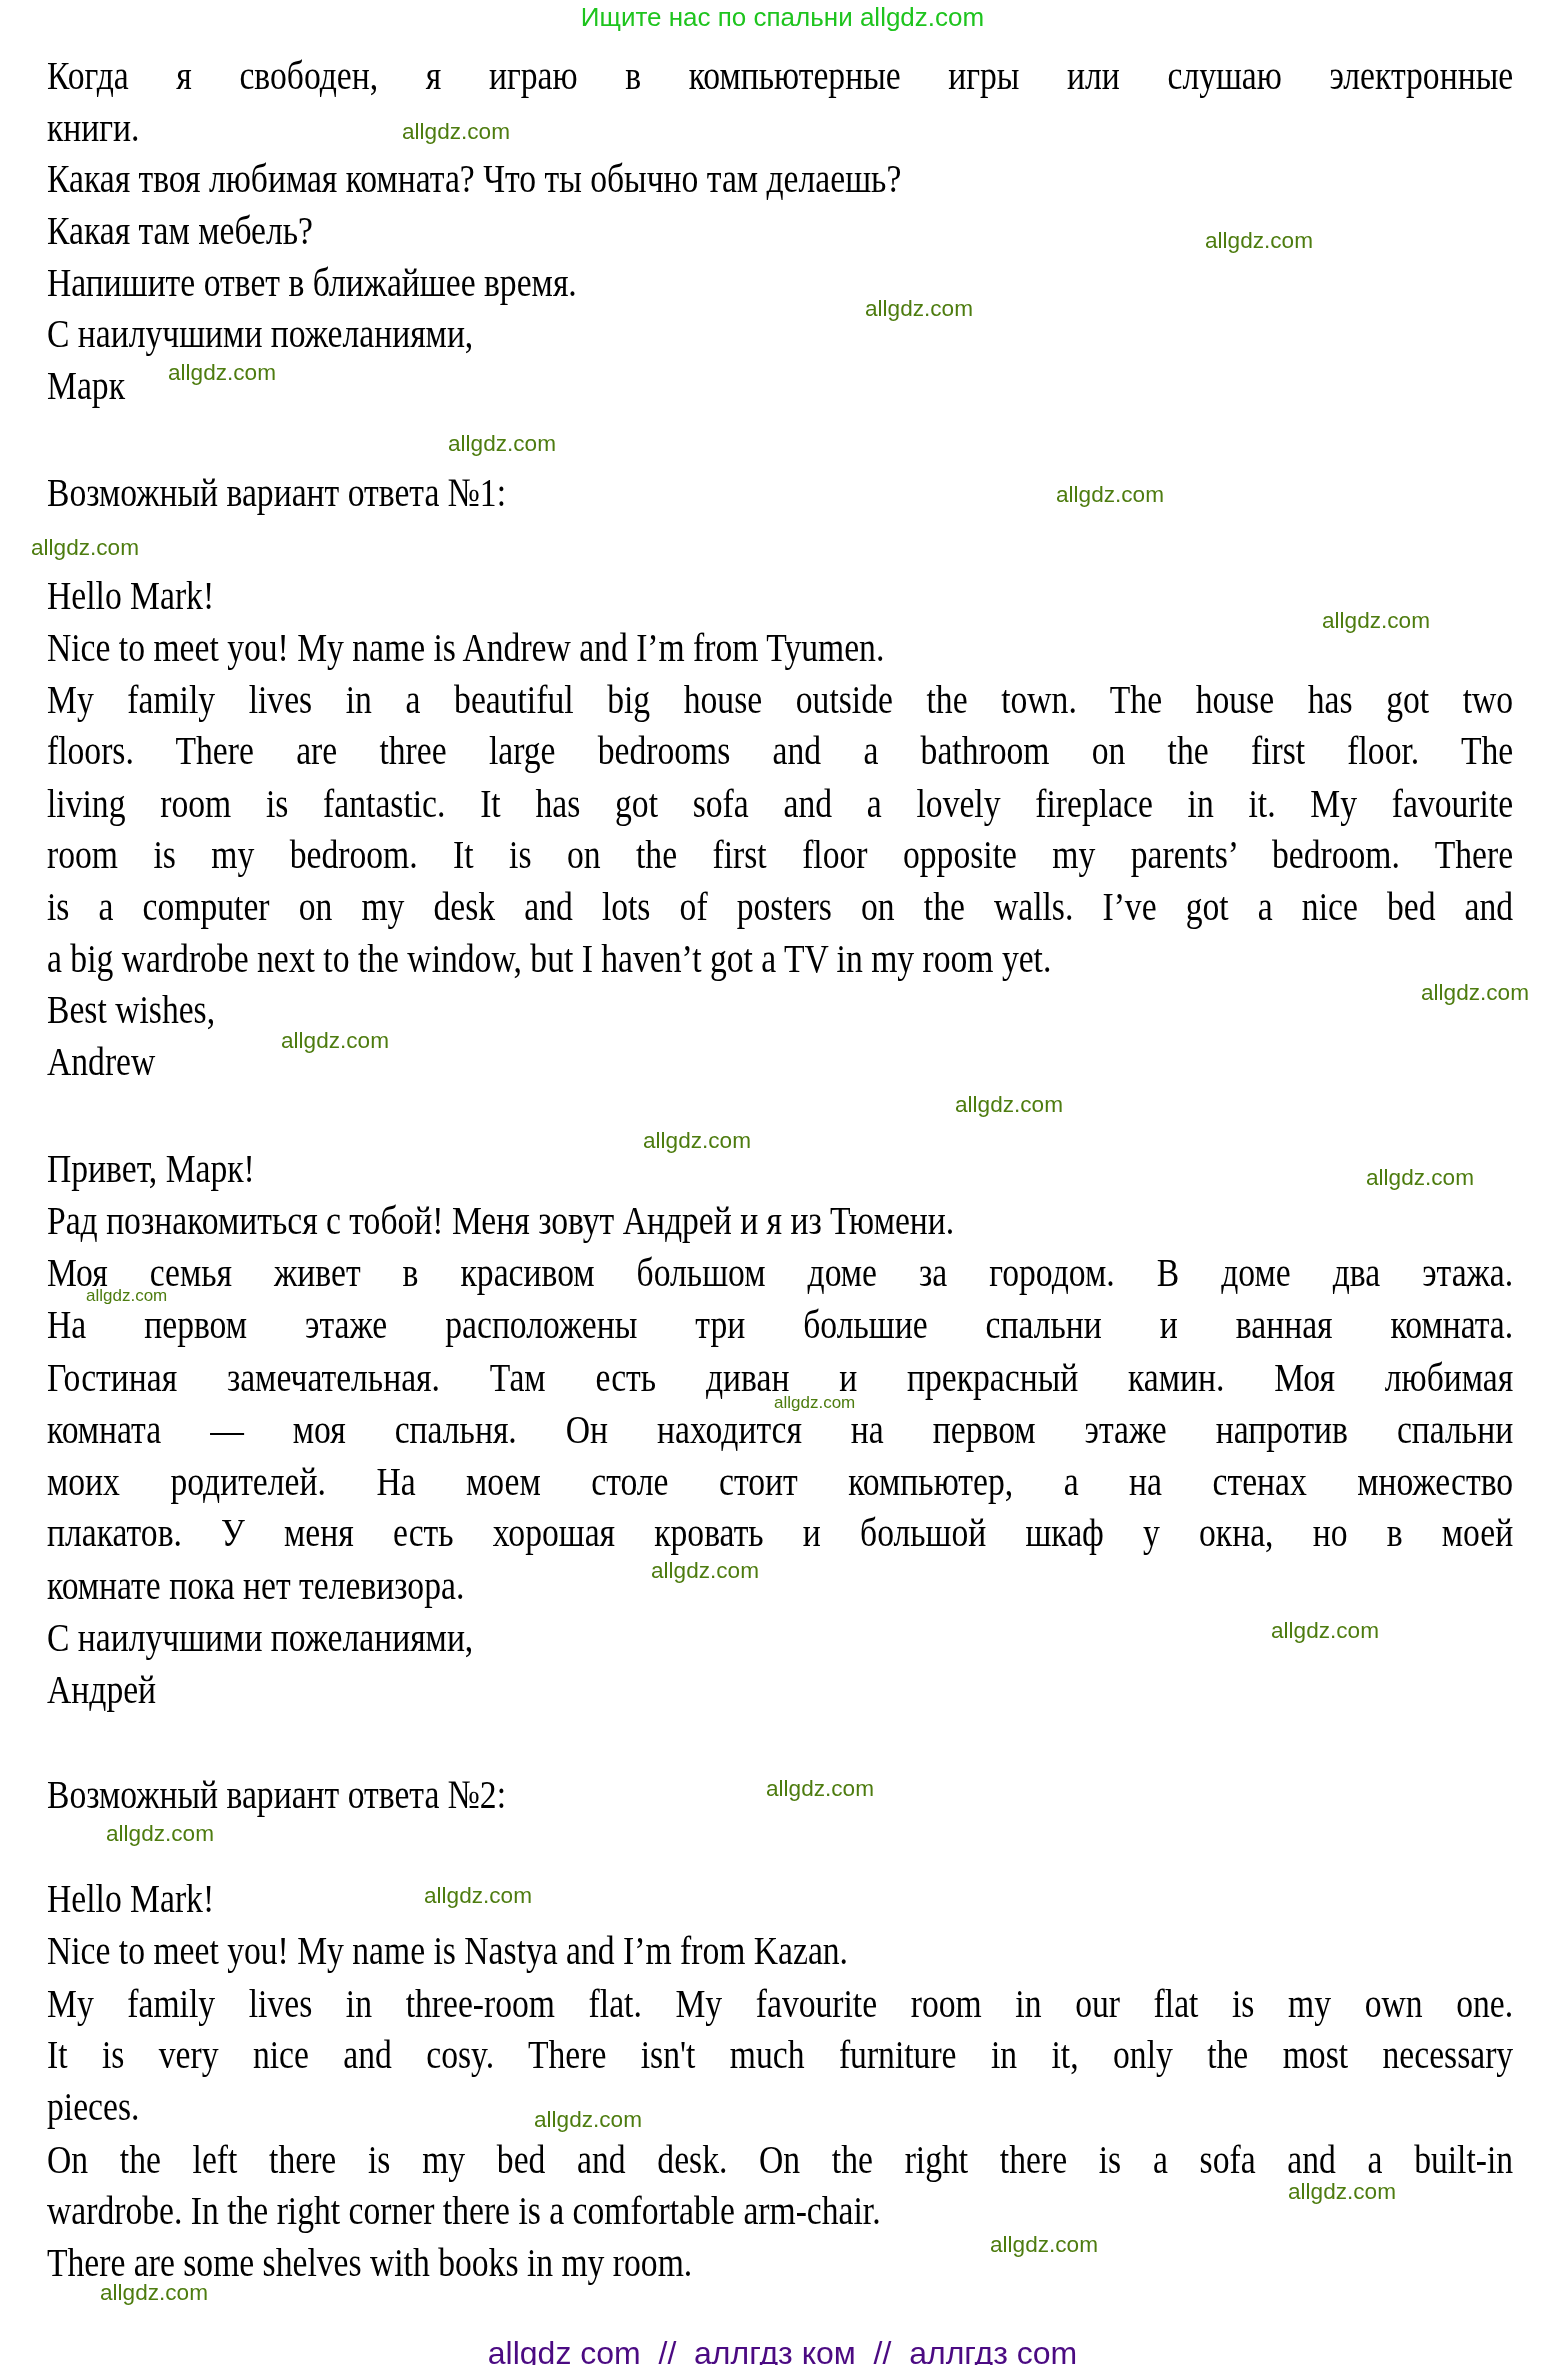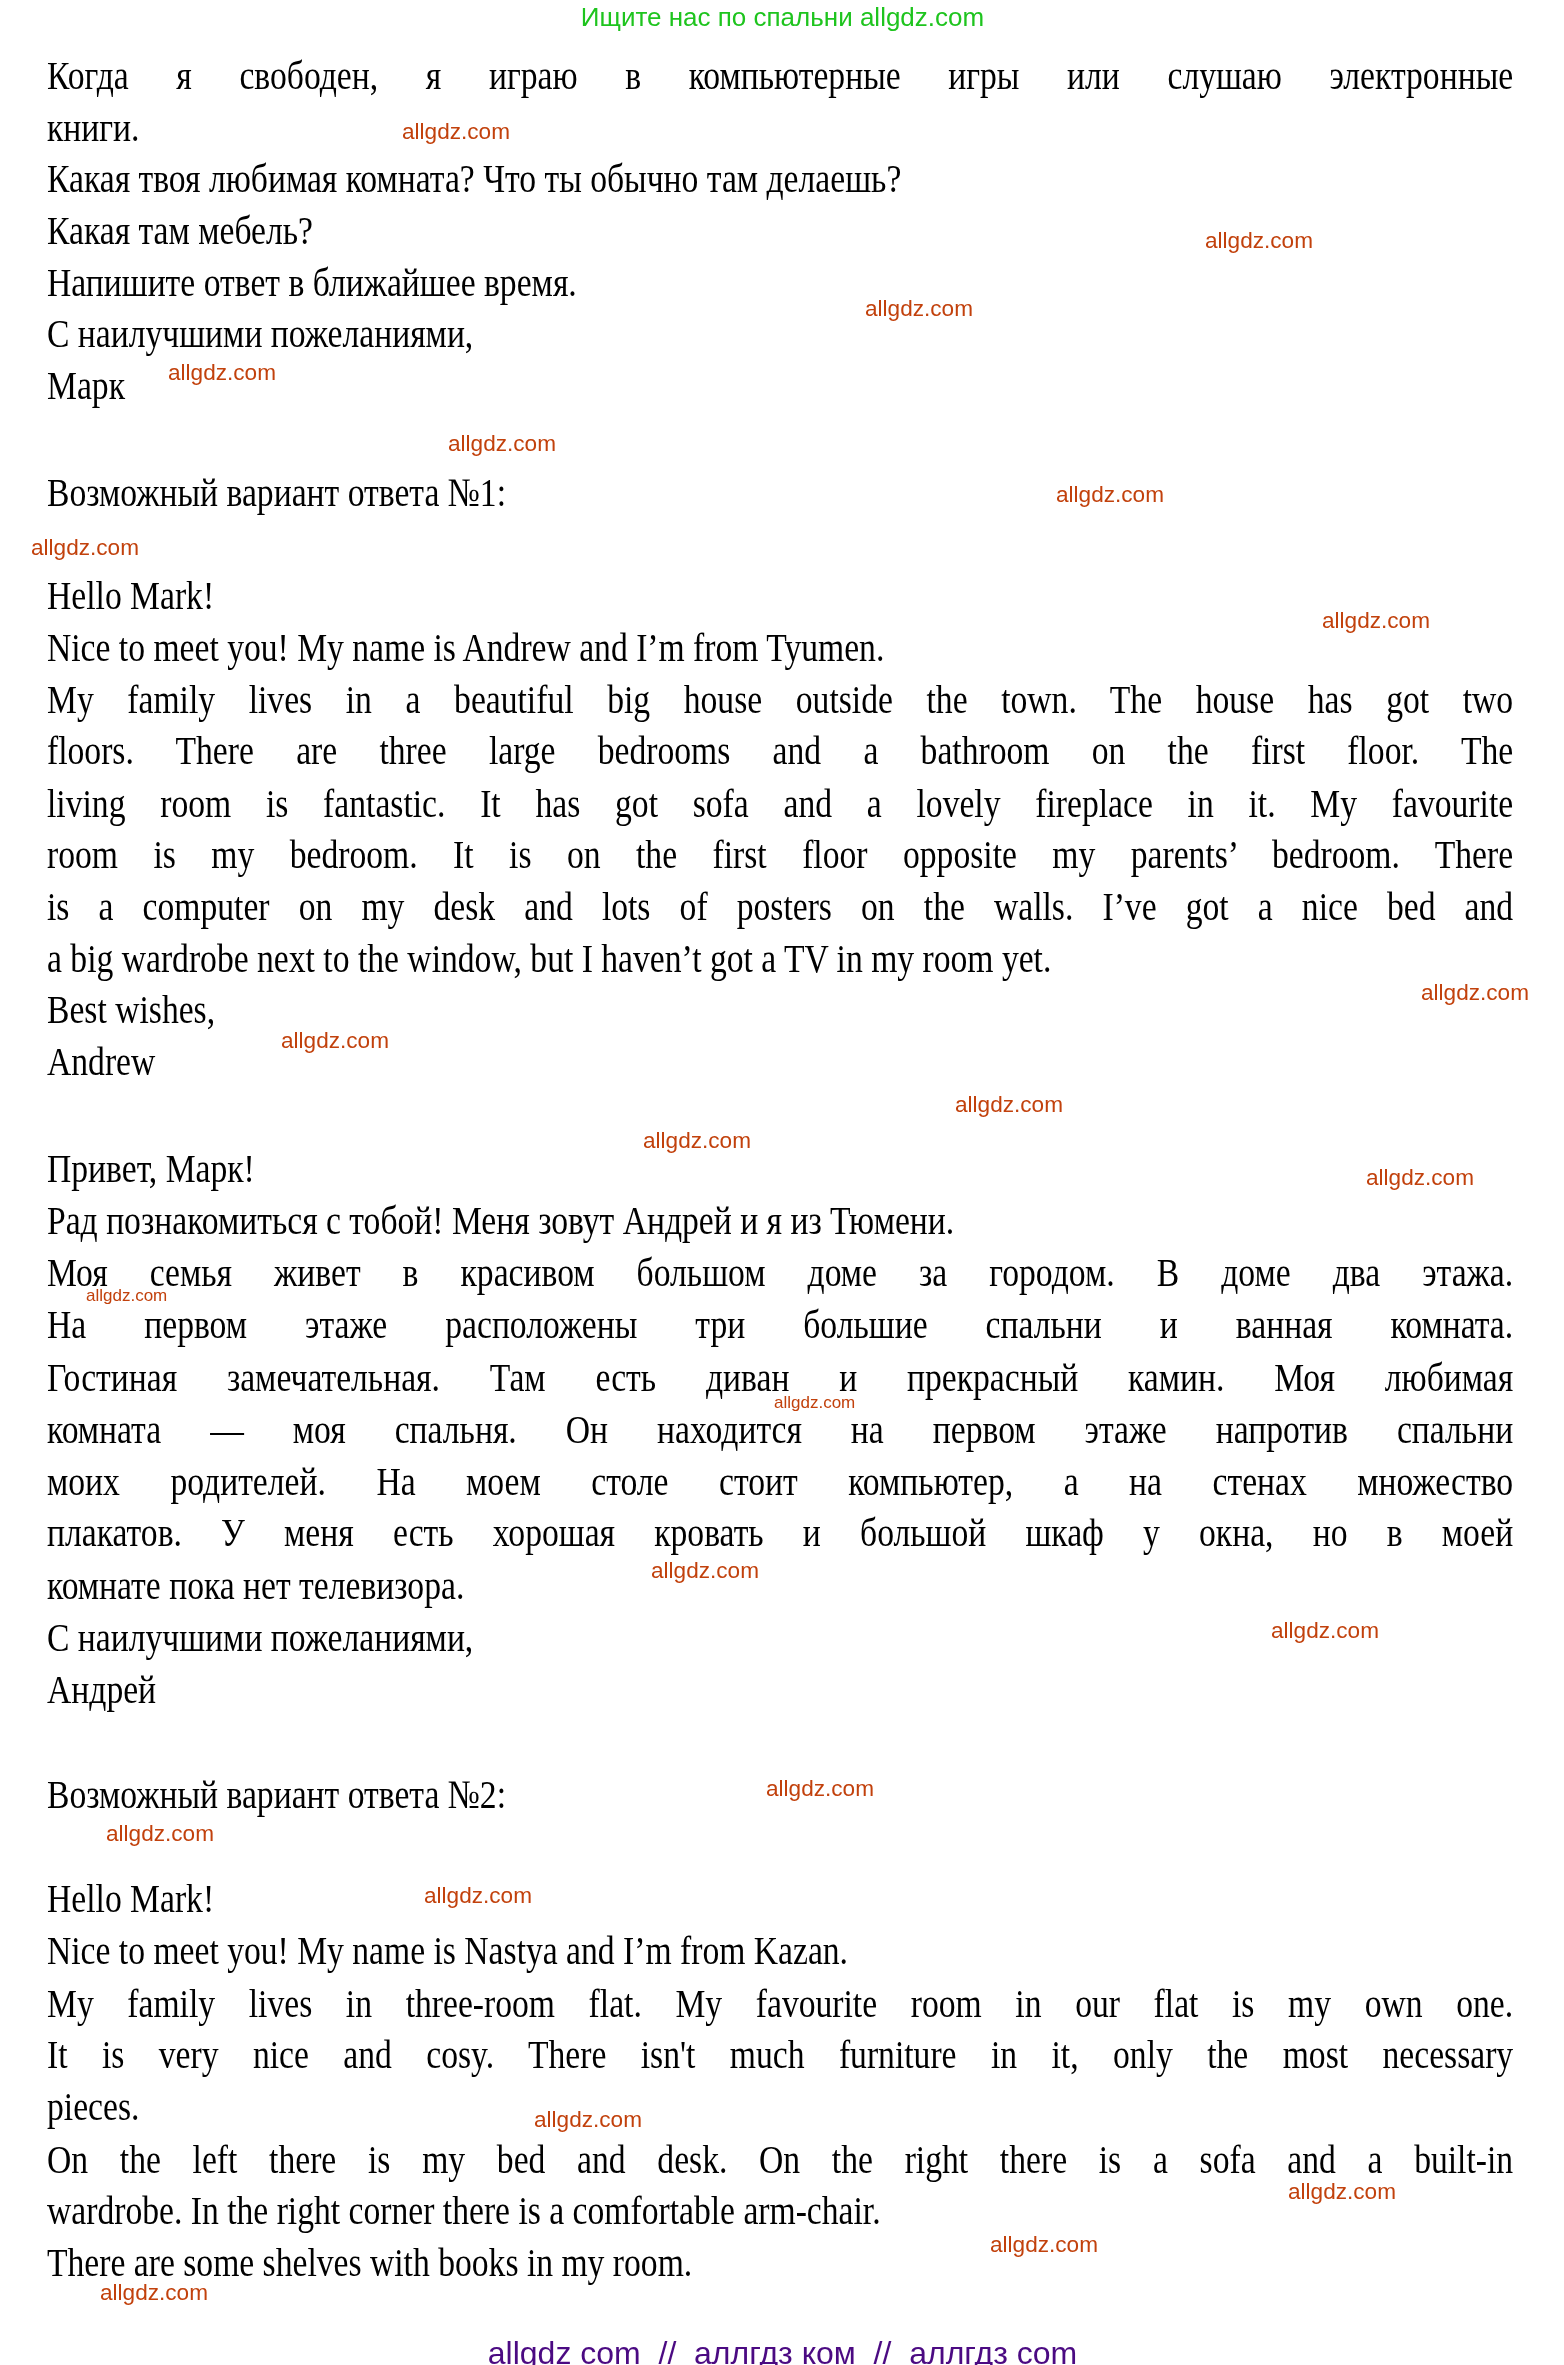--- a/index.html
+++ b/index.html
@@ -17,21 +17,21 @@
   .line {
     position: absolute; left: 47px; width: 1466px;
     font-family: "Liberation Serif", serif; font-size: 41px;
     line-height: 47px; height: 47px; color: #000;
     white-space: nowrap; overflow: visible;
     transform-origin: left center;
   }
   .line.just { text-align: justify; text-align-last: justify; }
   .wm {
     position: absolute; font-family: "Liberation Sans", sans-serif;
-    font-size: 22.6px; line-height: 26.5px; color: #c2410c; white-space: nowrap;
+    font-size: 22.6px; line-height: 26.5px; color: #4d7c0f; white-space: nowrap;
   }
   .wm.small { font-size: 17px; line-height: 20px; }
 </style>
 </head>
 <body>
 
 <div class="header">Ищите нас по спальни allgdz.com</div>
 
 <div class="line just" style="top: 52px; width: 1788px; transform: scaleX(0.82);">Когда я свободен, я играю в компьютерные игры или слушаю электронные</div>
 <div class="line" style="top: 104px; width: auto; transform: scaleX(0.82);">книги.</div>

